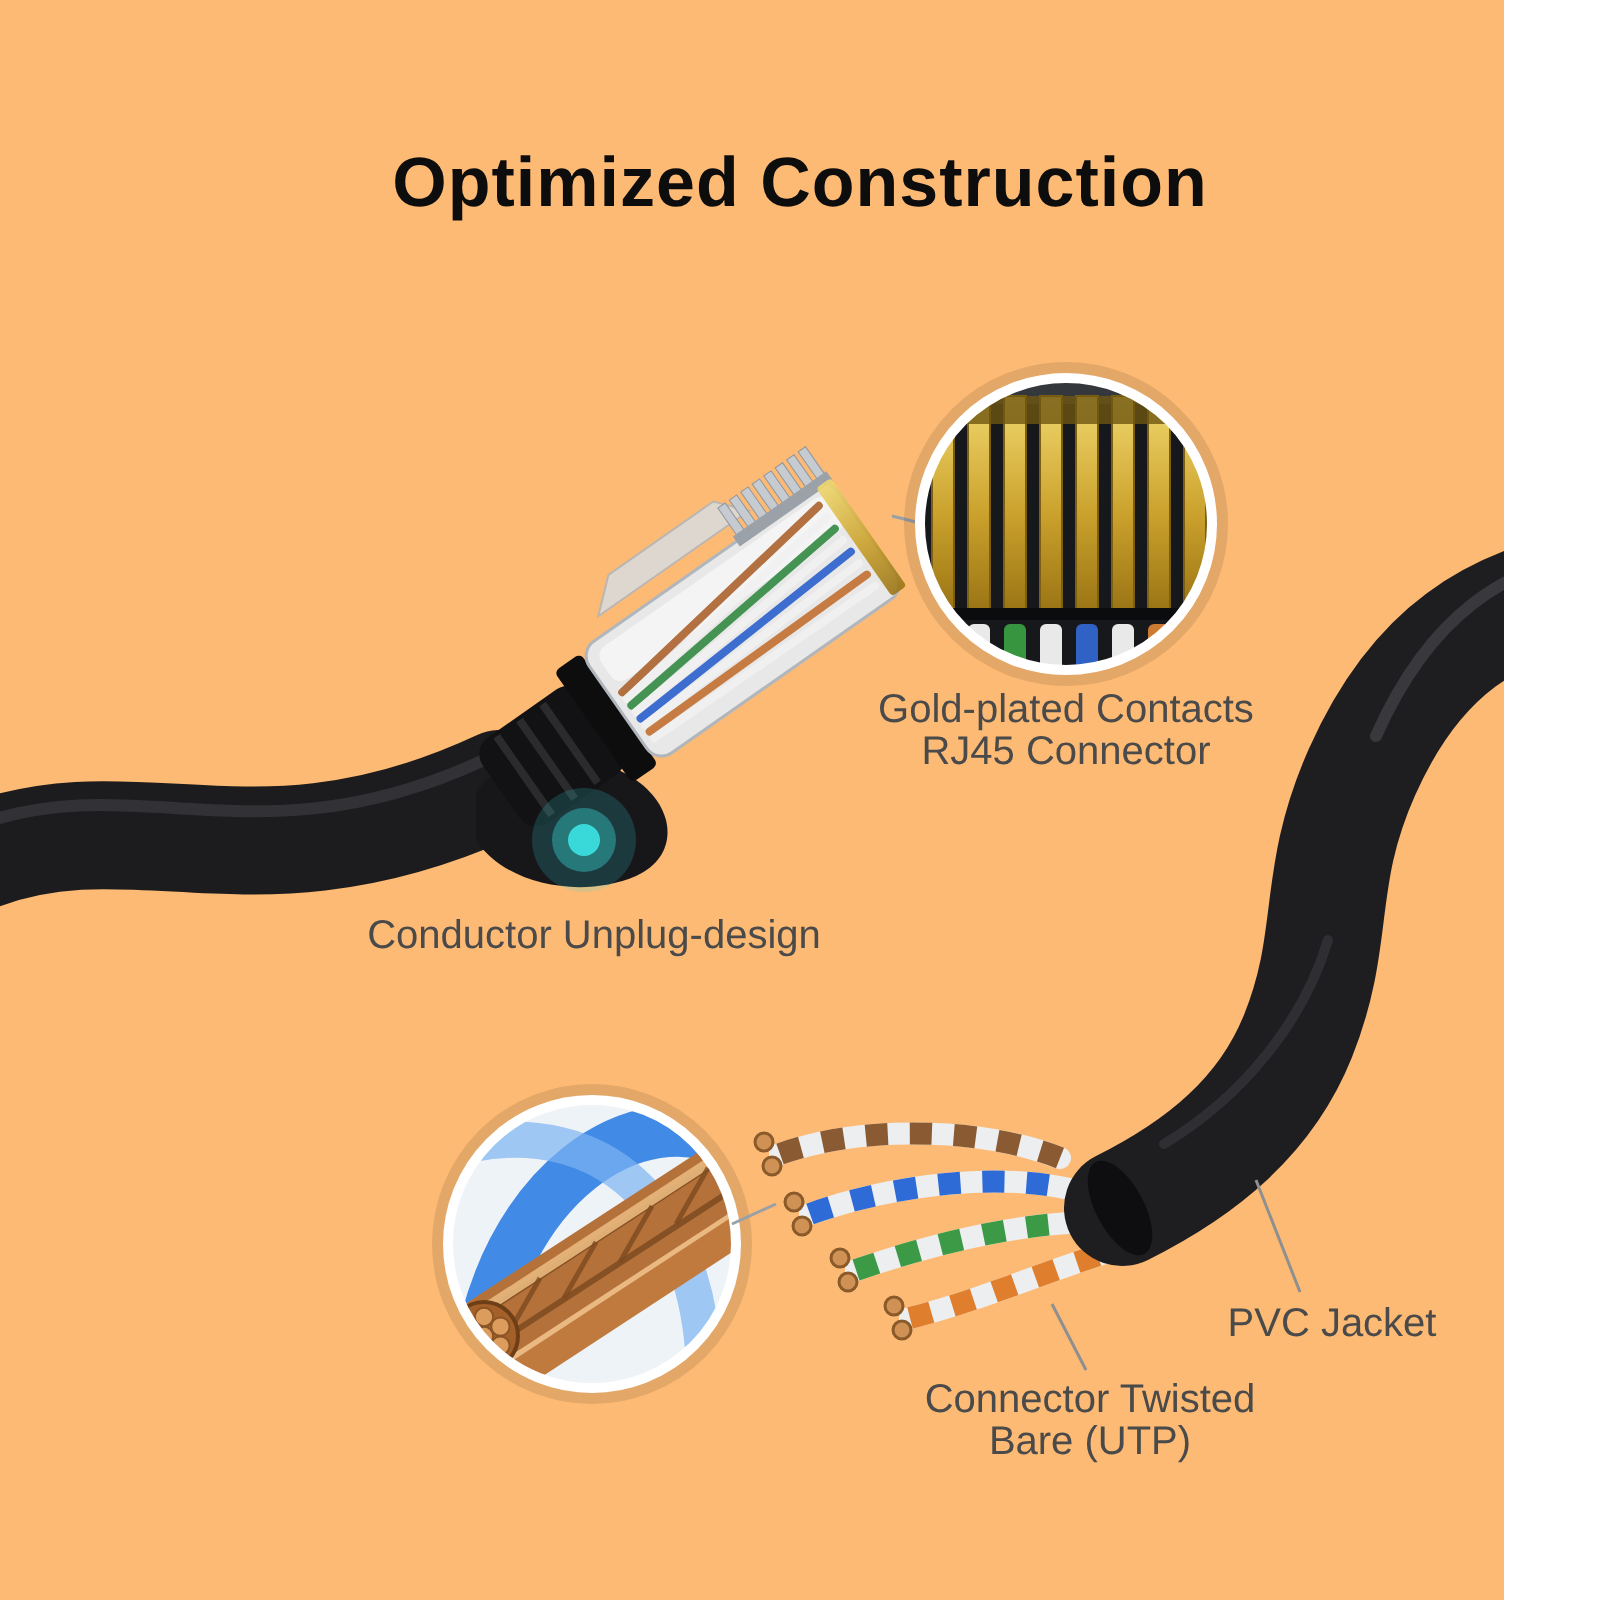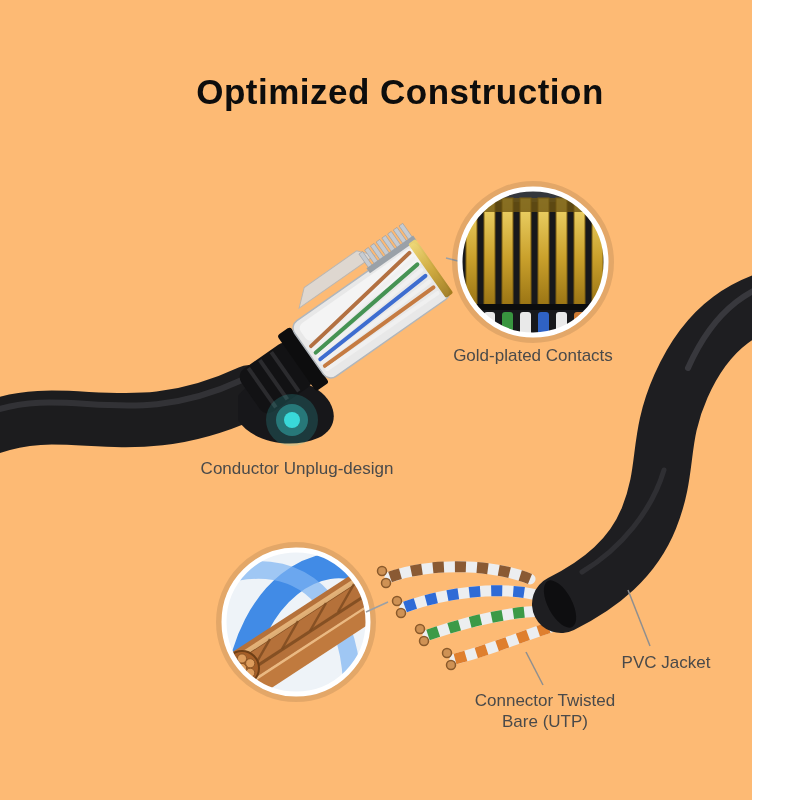--- a/index.html
+++ b/index.html
@@ -6,21 +6,21 @@
   .stage{
     position:relative;width:752px;height:800px;background:#fdba74;overflow:hidden;
     font-family:"Liberation Sans","DejaVu Sans",sans-serif;
   }
   .title{
     position:absolute;left:400px;top:72px;transform:translateX(-50%);
     font-size:35px;font-weight:700;letter-spacing:.5px;color:#0d0d0d;white-space:nowrap;
   }
   .label{
     position:absolute;transform:translateX(-50%);text-align:center;
-    font-size:17px;line-height:21px;color:#4a4a4a;white-space:nowrap;
+    font-size:20px;line-height:21px;color:#4a4a4a;white-space:nowrap;
   }
   svg{position:absolute;left:0;top:0;}
 </style>
 </head>
 <body>
 
 <div class="stage">
 
   <div class="title">Optimized Construction</div>
 
@@ -182,20 +182,21 @@
       <circle cx="296" cy="622" r="72" fill="none" stroke="#ffffff" stroke-width="5"></circle>
     </g>
 
     <line x1="366" y1="612" x2="388" y2="602" stroke="#9aa0a6" stroke-width="1.5"></line>
     <line x1="650" y1="646" x2="628" y2="590" stroke="#8f8f8f" stroke-width="1.5"></line>
     <line x1="543" y1="685" x2="526" y2="652" stroke="#8f8f8f" stroke-width="1.5"></line>
   </svg>
 
   <div class="label" style="left:533px;top:345px">
     <div>Gold-plated Contacts</div>
+    <div>RJ45 Connector</div>
   </div>
 
   <div class="label" style="left:297px;top:458px">
     <div>Conductor Unplug-design</div>
   </div>
 
 
   <div class="label" style="left:545px;top:690px">
     <div>Connector Twisted</div>
     <div>Bare (UTP)</div>

